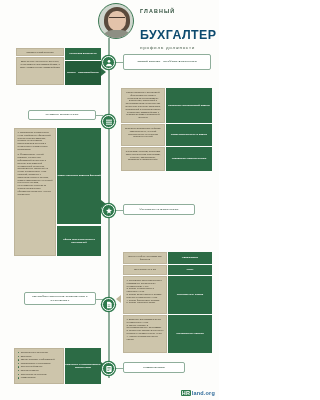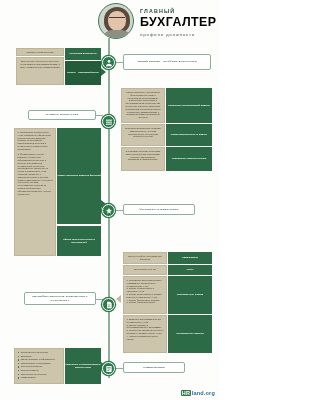--- a/index.html
+++ b/index.html
@@ -38,22 +38,22 @@
   .face-body {
     position: absolute; left: 2px; top: 26px; width: 32px; height: 12px;
     border-radius: 14px 14px 0 0; background: #8d8f83;
   }
   .title-block { position: absolute; left: 140px; top: 8px; width: 76px; }
   .t-small {
     font-size: 5.4px; letter-spacing: 1.1px; color: #2f4f3c;
     font-weight: bold;
   }
   .t-big {
-    font-size: 12.4px; letter-spacing: .4px; color: #000000;
-    font-weight: bold; line-height: 13px; margin-top: 2px;
+    font-size: 12.4px; letter-spacing: .4px; color: #0c4a6e;
+    font-weight: bold; line-height: 13px; margin-top: 15px;
   }
   .t-sub {
     font-size: 4.2px; letter-spacing: .7px; color: #7a8a7c;
     margin-top: 3px; font-weight: bold;
   }
 
   
   .spine {
     position: absolute; left: 108px; top: 38px;
     width: 1.6px; height: 340px; background: #8fae9b;

